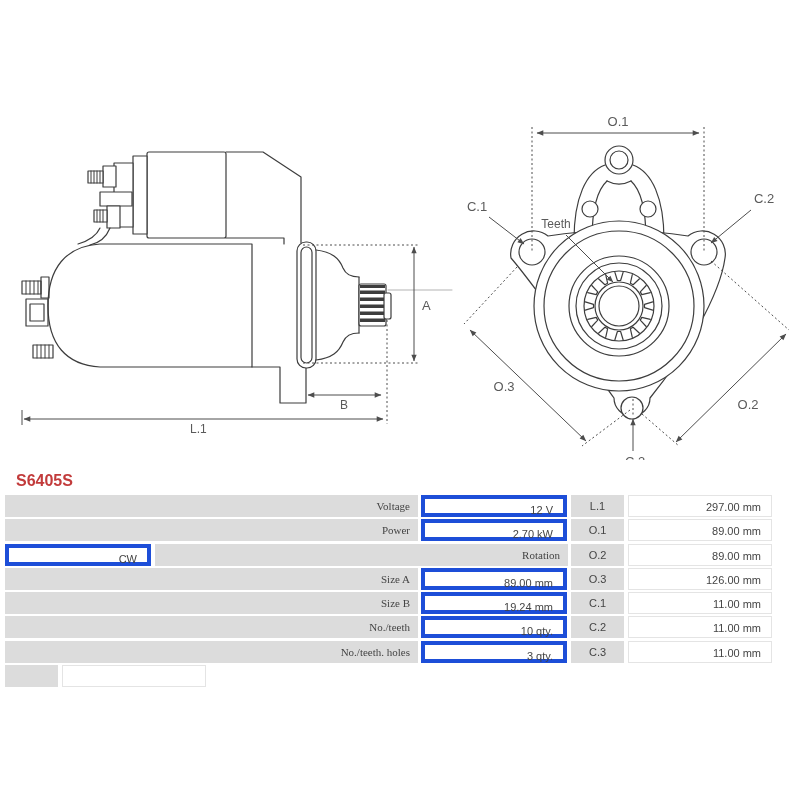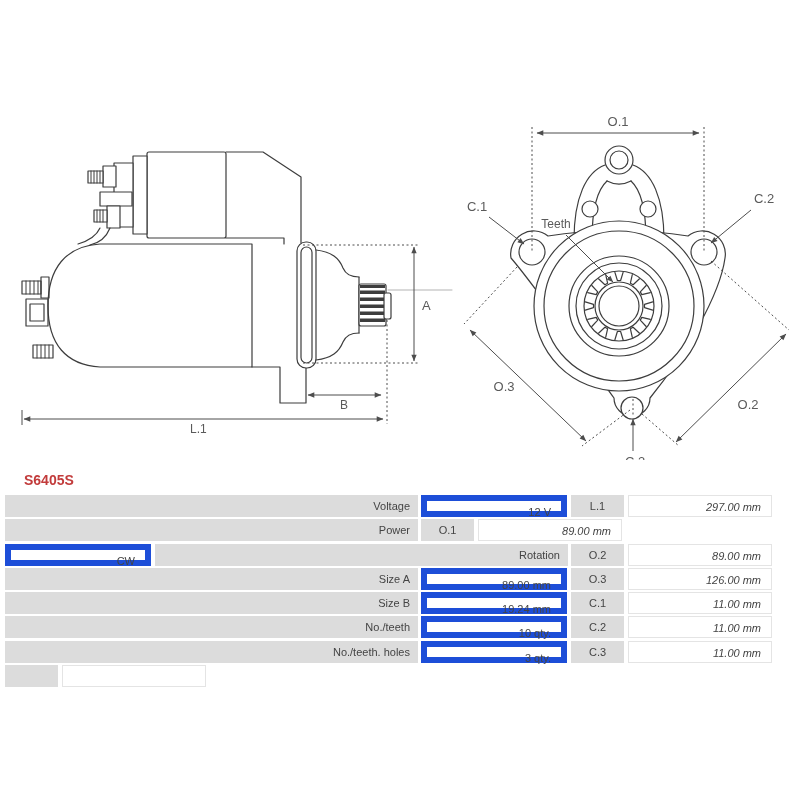--- a/index.html
+++ b/index.html
@@ -5,30 +5,30 @@
   :root{
     --red:#c23b3b;
     --cellgray:#dcdcdc;
     --ttext:#444444;
   }
   html,body{margin:0;padding:0;background:#fff;}
   body{width:800px;height:800px;font-family:"Liberation Sans",sans-serif;overflow:hidden;}
   .page{width:800px;height:800px;background:#fff;position:relative;}
   svg text{font-family:"Liberation Sans",sans-serif;}
   .partno{
-    font-size:14px;font-weight:700;color:var(--red);
-    margin:8px 0 6px 24px;line-height:17px;
+    font-size:16px;font-weight:700;color:var(--red);
+    margin:8px 0 6px 16px;line-height:17px;
   }
   .spec-table{margin-left:5px;}
   .trow{display:flex;margin-bottom:2.3px;height:22px;font-size:11px;color:var(--ttext);}
   .c{line-height:22px;box-sizing:border-box;flex:none;}
-  .c.lab{width:413px;background:var(--cellgray);text-align:right;padding-right:8px;margin-right:3px;}
-  .c.val{width:146px;background:#fff;border:6px solid #1d4ed8;text-align:right;padding-right:10px;margin-right:4px;}
+  .c.lab{width:413px;background:var(--cellgray);text-align:right;padding-right:8px;margin-right:3px;font-family:Liberation Serif, serif;}
+  .c.val{width:146px;background:#fff;border:4px solid #1d4ed8;text-align:right;padding-right:10px;margin-right:4px;}
   .c.dim{width:53px;background:var(--cellgray);text-align:center;margin-right:4px;}
-  .c.dimval{width:144px;background:#fff;border:1px solid #e4e4e4;text-align:right;padding-right:10px;font-style:italic;}
+  .c.dimval{width:144px;background:#fff;border:1px solid #e4e4e4;text-align:right;padding-right:10px;}
 </style>
 </head>
 <body>
 
 <div class="page">
 
   <svg width="800" height="460" viewBox="0 0 800 460">
     <defs>
       <marker id="mE" viewBox="0 0 10 10" refX="9" refY="5" markerWidth="8" markerHeight="7" orient="auto">
         <path d="M0,1.2 L9.5,5 L0,8.8 Z" fill="#4d4d4d"></path>
@@ -176,20 +176,21 @@
 
   <div class="spec-table">
       <div class="trow">
         <div class="c lab">Voltage</div>
         <div class="c val">12 V</div>
         <div class="c dim">L.1</div>
         <div class="c dimval">297.00 mm</div>
       </div>
       <div class="trow">
         <div class="c lab">Power</div>
+        <div class="c val">2.70 kW</div>
         <div class="c dim">O.1</div>
         <div class="c dimval">89.00 mm</div>
       </div>
       <div class="trow">
         <div class="c val">CW</div>
         <div class="c lab">Rotation</div>
         <div class="c dim">O.2</div>
         <div class="c dimval">89.00 mm</div>
       </div>
       <div class="trow">

